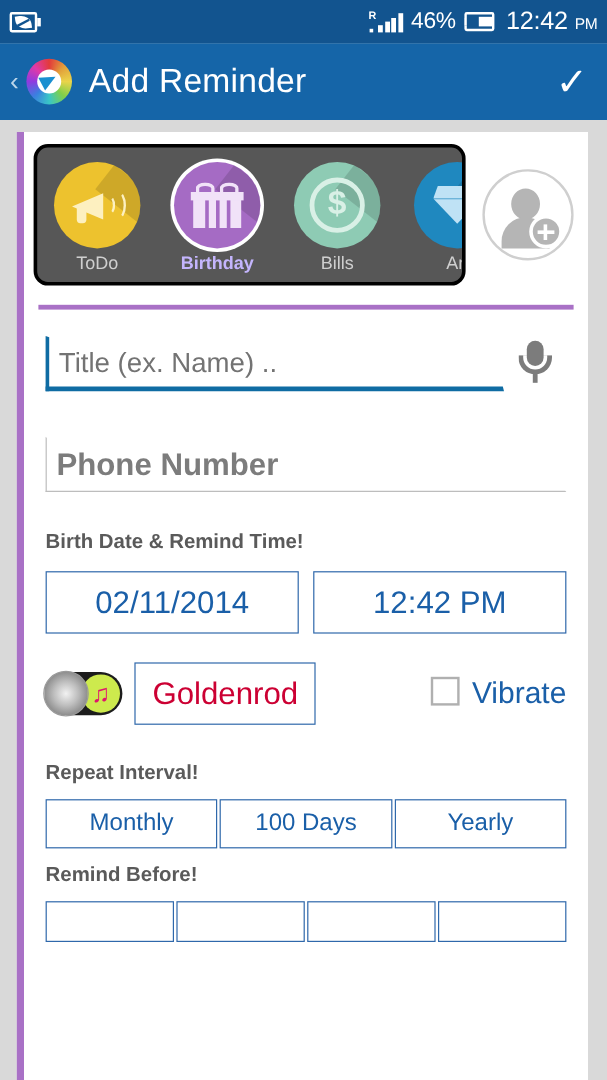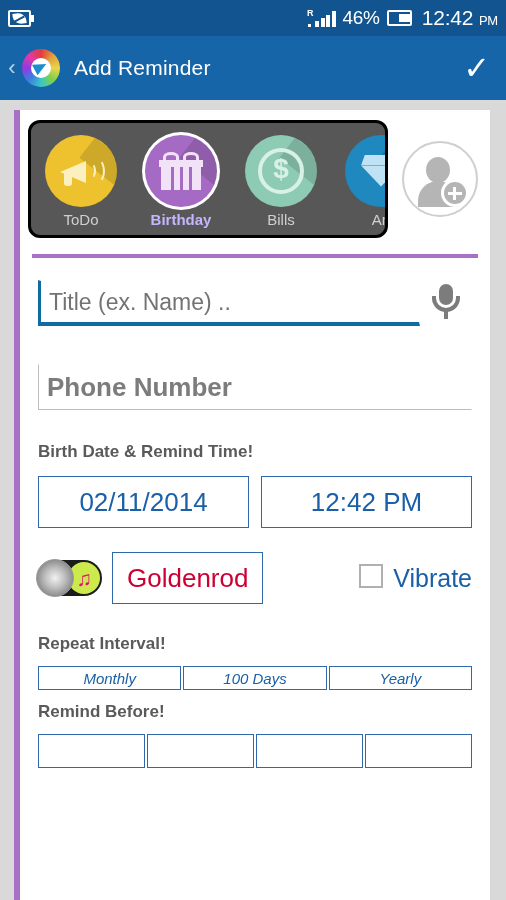--- a/index.html
+++ b/index.html
@@ -64,21 +64,21 @@
   }
   .logo .inner {
     position: absolute; left: 9px; top: 9px; width: 20px; height: 20px;
     background: #fff; border-radius: 50%;
   }
   .logo .plane {
     position: absolute; left: 12px; top: 12px; width: 0; height: 0;
     border-left: 13px solid #1a8fd0; border-top: 6px solid transparent; border-bottom: 6px solid transparent;
     transform: rotate(-28deg);
   }
-  .apptitle { font-size: 21px; margin-left: 14px; font-weight: 400; letter-spacing: 0.2px; }
+  .apptitle { font-size: 28px; margin-left: 14px; font-weight: 400; letter-spacing: 0.2px; }
   .check { margin-left: auto; font-size: 32px; line-height: 1; cursor: pointer; }
 
   
   .card {
     position: absolute; left: 14px; top: 110px; right: 16px; bottom: 0;
     background: #ffffff; border-left: 6px solid #a971c6; overflow: hidden;
   }
   .scrollbar {
     position: absolute; right: 0; top: 110px; width: 16px; bottom: 0; background: #d9d9d9;
   }
@@ -188,21 +188,21 @@
     color: #e0146e; font-size: 21px; line-height: 1;
   }
   .tone-btn { margin-left: 10px; height: 52px; min-width: 150px; padding: 0 14px; color: #cc0033; font-size: 26px; }
   .vib { margin-left: auto; display: flex; gap: 10px; cursor: pointer; }
   .vib .box2 { width: 24px; height: 24px; border: 2px solid #b0b0b0; background: #fff; }
   .vib .t { font-size: 25px; color: #1a5fa8; }
 
   .more-row { display: flex; justify-content: flex-end; padding: 0 18px; }
   .more-row .btn { width: 208px; height: 34px; font-size: 19px; }
   .seg-row { display: flex; gap: 2px; padding: 0 18px; }
-  .seg-row .btn { flex: 1; height: 24px; font-size: 15px; font-style: italic; }
+  .seg-row .btn { flex: 1; height: 41px; font-size: 20px; }
   .rb-row { display: flex; gap: 2px; padding: 0 18px; }
   .rb-row .btn { flex: 1; height: 34px; font-size: 21px; }
 </style>
 </head>
 <body>
 
 <div class="device">
 
   <div class="statusbar">
     <div class="sb-left">

